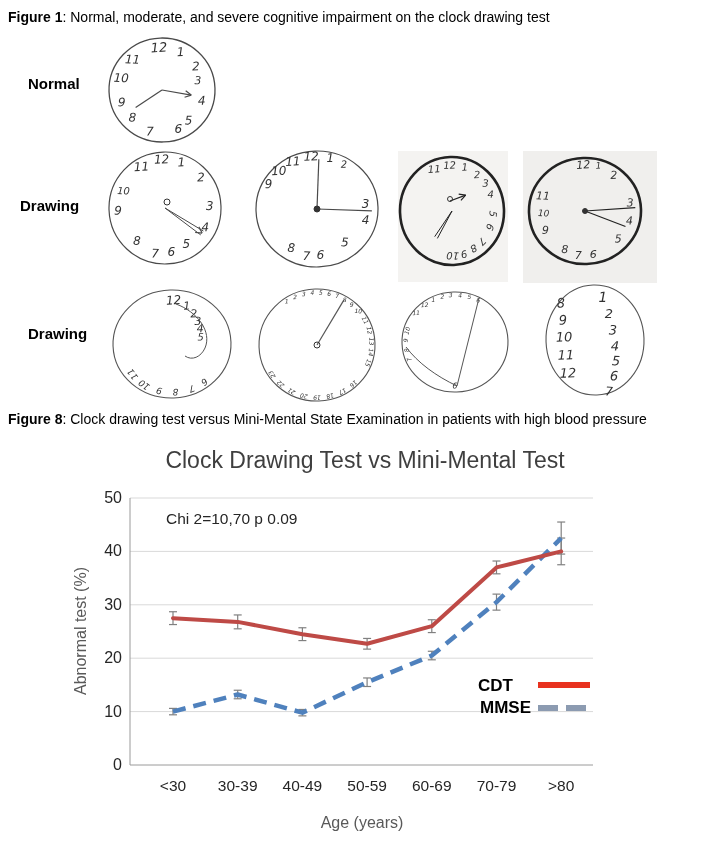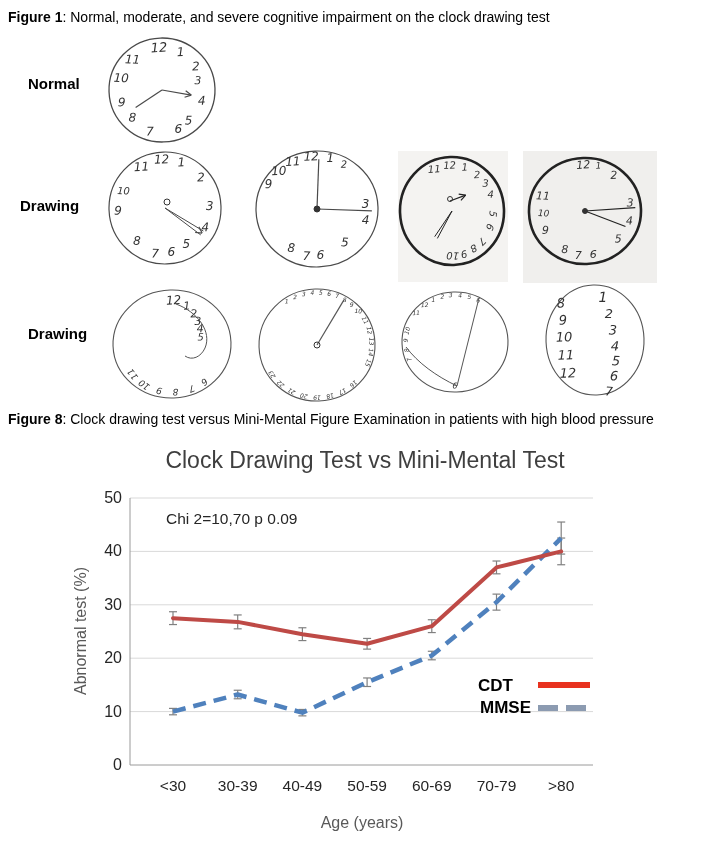--- a/index.html
+++ b/index.html
@@ -211,21 +211,21 @@
         <text transform="translate(8 -42) rotate(-0.6)" font-size="14" text-anchor="middle" dominant-baseline="middle" fill="#333333" font-style="italic" font-family="&quot;DejaVu Sans&quot;, sans-serif">1</text>
         <text transform="translate(14 -26) rotate(0)" font-size="13" text-anchor="middle" dominant-baseline="middle" fill="#333333" font-style="italic" font-family="&quot;DejaVu Sans&quot;, sans-serif">2</text>
         <text transform="translate(18 -9) rotate(0.6)" font-size="13" text-anchor="middle" dominant-baseline="middle" fill="#333333" font-style="italic" font-family="&quot;DejaVu Sans&quot;, sans-serif">3</text>
         <text transform="translate(20 7) rotate(1.2)" font-size="13" text-anchor="middle" dominant-baseline="middle" fill="#333333" font-style="italic" font-family="&quot;DejaVu Sans&quot;, sans-serif">4</text>
         <text transform="translate(21 22) rotate(1.7999999999999998)" font-size="13" text-anchor="middle" dominant-baseline="middle" fill="#333333" font-style="italic" font-family="&quot;DejaVu Sans&quot;, sans-serif">5</text>
         <text transform="translate(19 37) rotate(2.4)" font-size="13" text-anchor="middle" dominant-baseline="middle" fill="#333333" font-style="italic" font-family="&quot;DejaVu Sans&quot;, sans-serif">6</text>
         <text transform="translate(14 52) rotate(3)" font-size="12" text-anchor="middle" dominant-baseline="middle" fill="#333333" font-style="italic" font-family="&quot;DejaVu Sans&quot;, sans-serif">7</text>
       </g>
     </svg>
 
-  <div class="caption" style="top:411px"><span class="b">Figure 8</span><span>: Clock drawing test versus Mini-Mental Figure Examination in patients with high blood pressure</span></div>
+  <div class="caption" style="top:411px"><span class="b">Figure 8</span><span>: Clock drawing test versus Mini-Mental State Examination in patients with high blood pressure</span></div>
 
   <svg id="fig2" width="720" height="407" style="top:440px">
       <g>
         <line x1="130" y1="271.6" x2="593" y2="271.6" stroke="#D9D9D9" stroke-width="1"></line>
         <line x1="130" y1="218.2" x2="593" y2="218.2" stroke="#D9D9D9" stroke-width="1"></line>
         <line x1="130" y1="164.8" x2="593" y2="164.8" stroke="#D9D9D9" stroke-width="1"></line>
         <line x1="130" y1="111.4" x2="593" y2="111.4" stroke="#D9D9D9" stroke-width="1"></line>
         <line x1="130" y1="58" x2="593" y2="58" stroke="#D9D9D9" stroke-width="1"></line>
       </g>
       <line x1="130" y1="58" x2="130" y2="325" stroke="#9a9a9a" stroke-width="1"></line>

